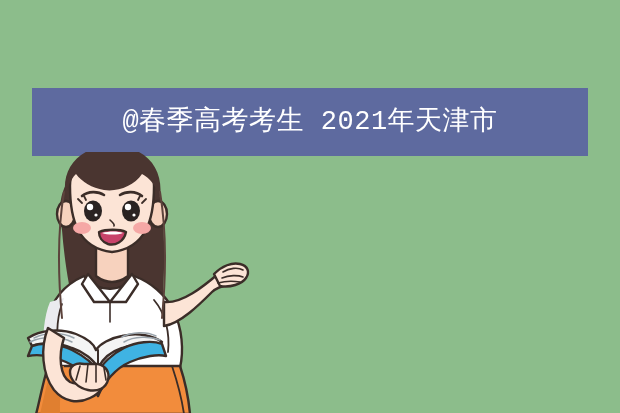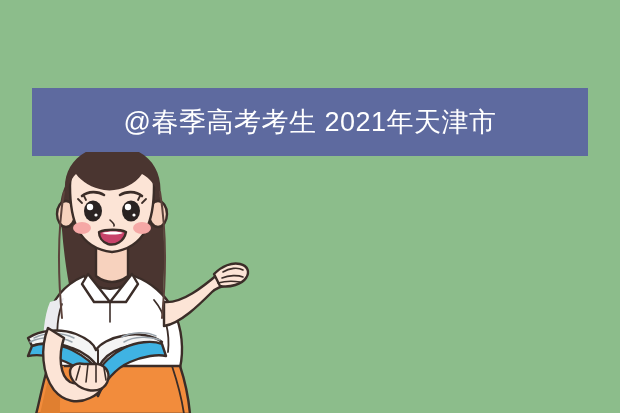--- a/index.html
+++ b/index.html
@@ -28,21 +28,21 @@
     height: 68px;
     background: #5e6a9f;
     display: flex;
     align-items: center;
     justify-content: center;
     box-sizing: border-box;
     padding: 0 14px;
   }
   #title-text {
     color: #ffffff;
-    font-family: Liberation Sans, sans-serif;
+    font-family: Liberation Mono, monospace;
     font-size: 27px;
     font-weight: 400;
     letter-spacing: 0.5px;
     white-space: nowrap;
     line-height: 1;
     text-align: right;
   }
   
   #illustration {
     position: absolute;

